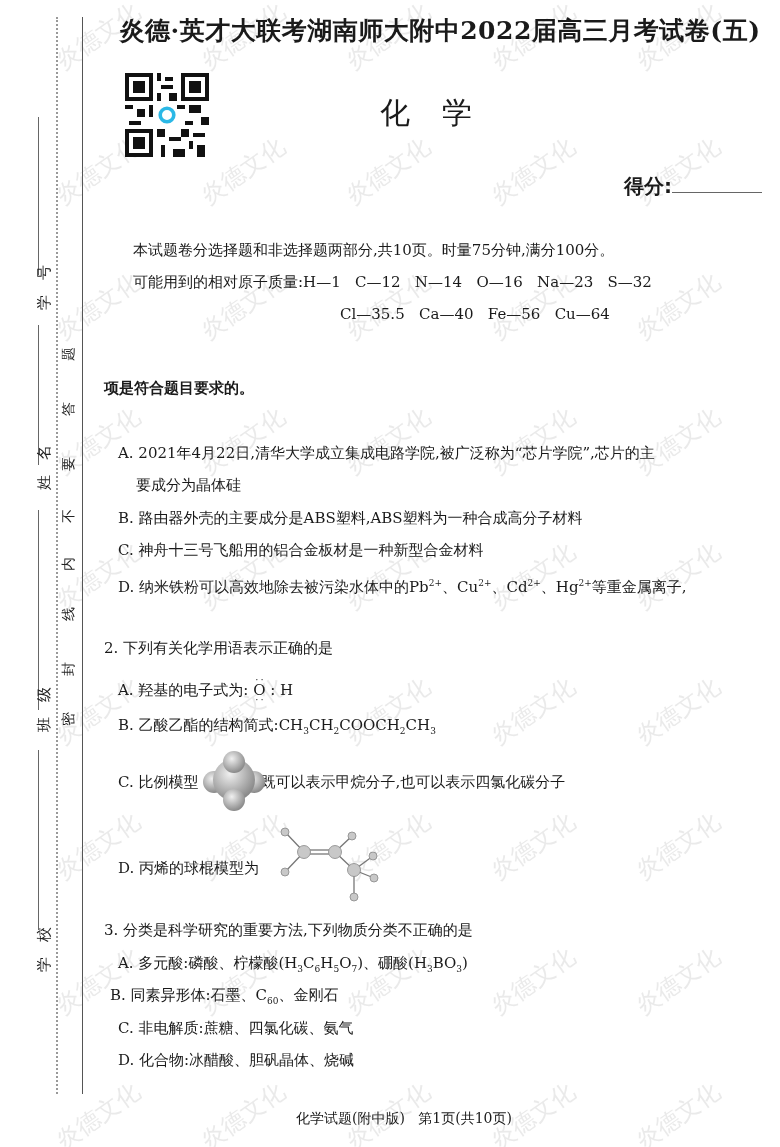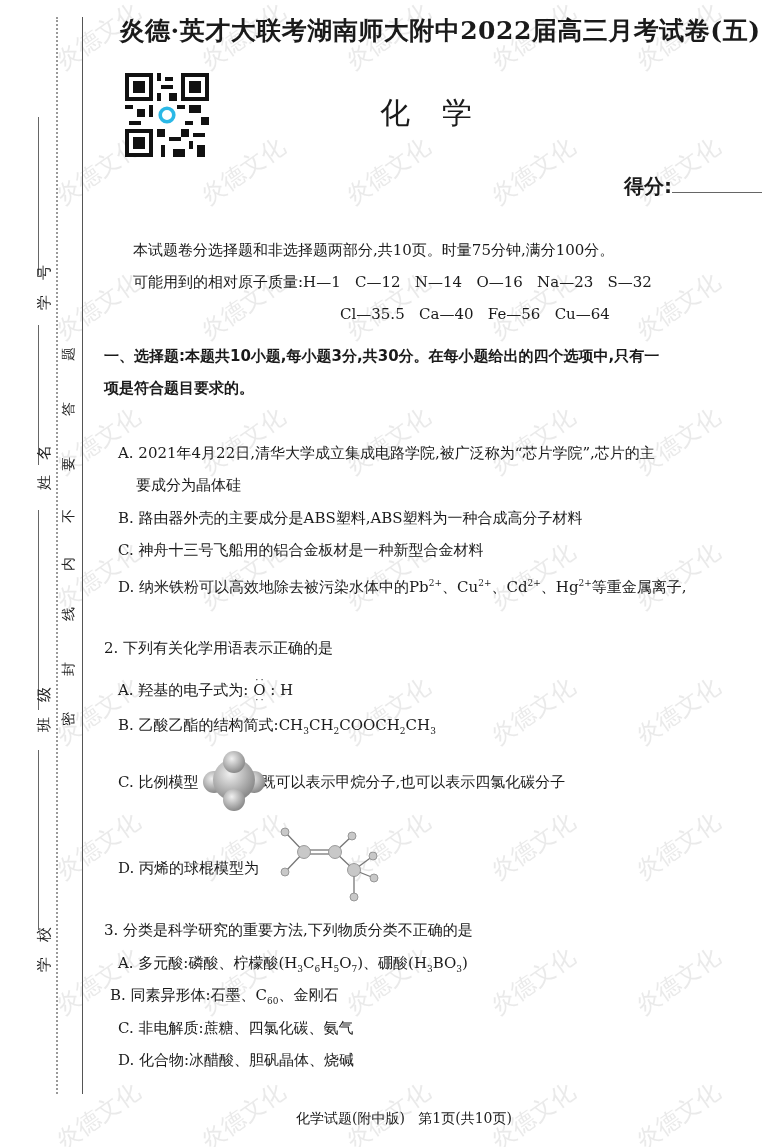--- a/index.html
+++ b/index.html
@@ -167,21 +167,20 @@
   <div class="subject">化学</div>
   <div class="score">得分:</div>
   <div class="score-line"></div>
 
   <div class="line" style="left:133px;top:240px">本试题卷分选择题和非选择题两部分,共10页。时量75分钟,满分100分。</div>
   <div class="line" style="left:133px;top:272px">
     <span>可能用到的相对原子质量:</span><span style="white-space:pre">H—1   C—12   N—14   O—16   Na—23   S—32</span>
   </div>
   <div class="line" style="left:340px;top:304px;white-space:pre">Cl—35.5   Ca—40   Fe—56   Cu—64</div>
 
-  <div class="line bold" style="left:104px;top:346px;font-size:15px">一、选择题:本题共10小题,每小题3分,共30分。在每小题给出的四个选项中,只有一</div>
   <div class="line bold" style="left:104px;top:378px;font-size:15px">项是符合题目要求的。</div>
 
   <div class="line" style="left:118px;top:443px">A. 2021年4月22日,清华大学成立集成电路学院,被广泛称为“芯片学院”,芯片的主</div>
   <div class="line" style="left:136px;top:475px">要成分为晶体硅</div>
   <div class="line" style="left:118px;top:508px">B. 路由器外壳的主要成分是ABS塑料,ABS塑料为一种合成高分子材料</div>
   <div class="line" style="left:118px;top:540px">C. 神舟十三号飞船用的铝合金板材是一种新型合金材料</div>
   <div class="line" style="left:118px;top:573px">
     <span>D. 纳米铁粉可以高效地除去被污染水体中的</span><span>Pb</span><sup>2+</sup>、<span>Cu</span><sup>2+</sup>、<span>Cd</span><sup>2+</sup>、<span>Hg</span><sup>2+</sup><span>等重金属离子,</span>
   </div>
 

